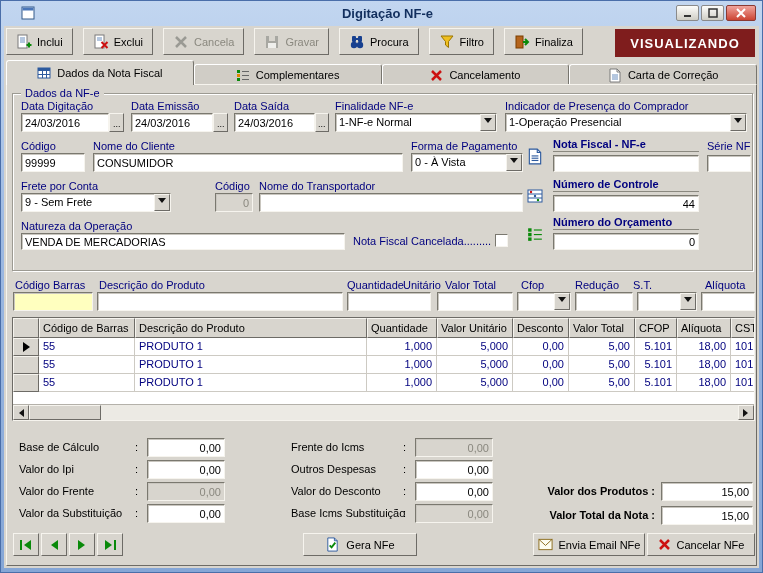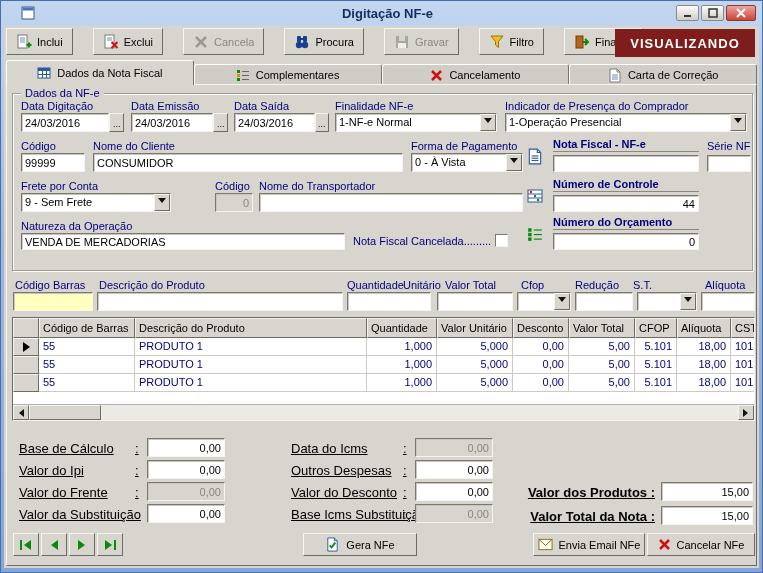--- a/index.html
+++ b/index.html
@@ -11,21 +11,21 @@
   .titlebar { position:absolute; top:0; left:0; right:0; height:25px;margin-left:12px; }
   .title { position:absolute; left:0; right:0; top:5px; text-align:center;
     font-size:13px; font-weight:bold; color:#122f5e; }
   .winbtns { position:absolute; right:6px; top:4px; display:flex; gap:2px; }
   .winbtn { width:23px; height:16px; background:linear-gradient(#fdfdfb,#cfcdc5);
     border:1px solid #8a8a8a; border-radius:2px; display:flex; align-items:center; justify-content:center; }
   .winbtn.close { width:30px; background:linear-gradient(#f0a49c,#cc4433); border-color:#8a3a33; }
   .client { position:absolute; left:3px; right:3px; top:25px; bottom:4px; background:#d8d5ce; }
   
   .toolbar { position:absolute; left:2px; right:2px; top:2px; height:30px; }
-  .tbtn { float:left; height:27px; margin-right:20px; padding:0 9px; display:flex; align-items:center; gap:5px;
+  .tbtn { float:left; height:27px; margin-right:10px; padding:0 9px; display:flex; align-items:center; gap:5px;
     background:#d8d5ce; border:1px solid; border-color:#f6f4ee #6d6b66 #6d6b66 #f6f4ee;
     font-size:11px; color:#000; cursor:default; }
   .tbtn.disabled { color:#8a887f; }
   .modebox { position:absolute; right:2px; top:1px; width:140px; height:28px; background:#7f1d1d;
     color:#fff; font-size:13px; font-weight:bold; letter-spacing:1px;
     display:flex; align-items:center; justify-content:center;margin-left:32px; }
   
   .tabs { position:absolute; left:2px; right:2px; top:34px; height:25px; display:flex; align-items:flex-end; }
   .tab { flex:1; height:21px; display:flex; align-items:center; justify-content:center; gap:6px;
     background:#d0cdc6; border:1px solid #77756e; border-bottom:none;
@@ -33,21 +33,21 @@
     font-size:11px; color:#000; }
   .tab.active { height:25px; background:#d8d5ce; z-index:3; }
   .panel { position:absolute; left:2px; right:2px; top:58px; bottom:2px; background:#d8d5ce;
     border:1px solid; border-color:#f6f4ee #6d6b66 #6d6b66 #f6f4ee; z-index:2; }
   
   .groupbox { position:absolute; left:5px; top:8px; width:741px; height:178px;
     border:1px solid #9c9a92; box-shadow:1px 1px 0 #fff, inset 1px 1px 0 #fff; }
   .legend { position:absolute; top:-7px; left:8px; background:#d8d5ce; padding:0 4px;
     font-size:11px; color:#00007f; }
   .lbl { font-size:11px; color:#00007f; white-space:nowrap; }
-  .lblk { font-size:13px; color:#000; white-space:nowrap;text-decoration:underline; }
+  .lblk { font-size:11px; color:#000; white-space:nowrap; }
   .lblb { font-weight:bold; }
   .hdrline { border-bottom:1px solid #8a887f; padding-bottom:1px; width:146px; }
   input.field { font-size:11px; color:#000; padding:1px 3px; background:#fff; height:19px; width:100%;
     border:1px solid; border-color:#7a786f #f6f4ee #f6f4ee #7a786f; box-shadow:inset 1px 1px 0 #c9c6bf; outline:none; }
   input.field.muted { color:#8a887f; background:#d8d5ce; }
   input.field.yellow { background:#ffffbf; }
   input.field.rt { text-align:right; }
   .fieldwrap { display:flex; }
   .ellipsisbtn { width:17px; height:19px; background:#d8d5ce; border:1px solid;
     border-color:#f6f4ee #6d6b66 #6d6b66 #f6f4ee; font-size:9px; line-height:9px; text-align:center; padding-top:6px; }
@@ -147,41 +147,41 @@
         <span>Exclui</span>
       </div>
       <div class="tbtn disabled">
         <span>
             <svg width="16" height="16" viewBox="0 0 16 16">
               <path d="M3 3 L13 13 M13 3 L3 13" stroke="#9a9a94" stroke-width="2.5"></path>
             </svg>
           </span>
         <span>Cancela</span>
       </div>
+      <div class="tbtn disabled">
+        <span>
+            <svg width="16" height="16" viewBox="0 0 16 16">
+              <rect x="2" y="2" width="12" height="12" fill="#a8a8a2"></rect>
+              <rect x="5" y="2" width="6" height="5" fill="#d8d5ce"></rect>
+              <rect x="4" y="9" width="8" height="5" fill="#efefec"></rect>
+            </svg>
+          </span>
+        <span>Gravar</span>
+      </div>
       <div class="tbtn">
         <span>
             <svg width="16" height="16" viewBox="0 0 16 16">
               <rect x="3" y="2" width="4" height="6" rx="1" fill="#17408f"></rect>
               <rect x="9" y="2" width="4" height="6" rx="1" fill="#17408f"></rect>
               <circle cx="5" cy="11" r="3.2" fill="#17408f"></circle>
               <circle cx="11" cy="11" r="3.2" fill="#17408f"></circle>
               <rect x="6.5" y="4" width="3" height="2" fill="#17408f"></rect>
             </svg>
           </span>
         <span>Procura</span>
-      </div>
-      <div class="tbtn disabled">
-        <span>
-            <svg width="16" height="16" viewBox="0 0 16 16">
-              <rect x="2" y="2" width="12" height="12" fill="#a8a8a2"></rect>
-              <rect x="5" y="2" width="6" height="5" fill="#d8d5ce"></rect>
-              <rect x="4" y="9" width="8" height="5" fill="#efefec"></rect>
-            </svg>
-          </span>
-        <span>Gravar</span>
       </div>
       <div class="tbtn">
         <span>
             <svg width="16" height="16" viewBox="0 0 16 16">
               <path d="M2 2 h12 l-4.5 5.5 v6 l-3 -2.5 v-3.5 z" fill="#f0c020" stroke="#9a7400"></path>
             </svg>
           </span>
         <span>Filtro</span>
       </div>
       <div class="tbtn">
@@ -450,21 +450,21 @@
       <span class="abs lblk" style="left:12px;top:378px">Valor do Ipi</span>
       <span class="abs lblk" style="left:128px;top:378px">:</span>
       <input class="abs field rt totbox" style="left: 140px; top: 375px; width: 78px;" value="0,00">
       <span class="abs lblk" style="left:12px;top:400px">Valor do Frente</span>
       <span class="abs lblk" style="left:128px;top:400px">:</span>
       <input class="abs field rt totbox muted" style="left: 140px; top: 397px; width: 78px;" value="0,00">
       <span class="abs lblk" style="left:12px;top:422px">Valor da Substituição</span>
       <span class="abs lblk" style="left:128px;top:422px">:</span>
       <input class="abs field rt totbox" style="left: 140px; top: 419px; width: 78px;" value="0,00">
 
-      <span class="abs lblk" style="left:284px;top:356px">Data do Icms</span>
+      <span class="abs lblk" style="left:284px;top:356px">Frente do Icms</span>
       <span class="abs lblk" style="left:396px;top:356px">:</span>
       <input class="abs field rt totbox muted" style="left: 408px; top: 353px; width: 78px;" value="0,00">
       <span class="abs lblk" style="left:284px;top:378px">Outros Despesas</span>
       <span class="abs lblk" style="left:396px;top:378px">:</span>
       <input class="abs field rt totbox" style="left: 408px; top: 375px; width: 78px;" value="0,00">
       <span class="abs lblk" style="left:284px;top:400px">Valor do Desconto</span>
       <span class="abs lblk" style="left:396px;top:400px">:</span>
       <input class="abs field rt totbox" style="left: 408px; top: 397px; width: 78px;" value="0,00">
       <span class="abs lblk" style="left:284px;top:422px">Base Icms Substituição</span>
       <span class="abs lblk" style="left:396px;top:422px">:</span>

